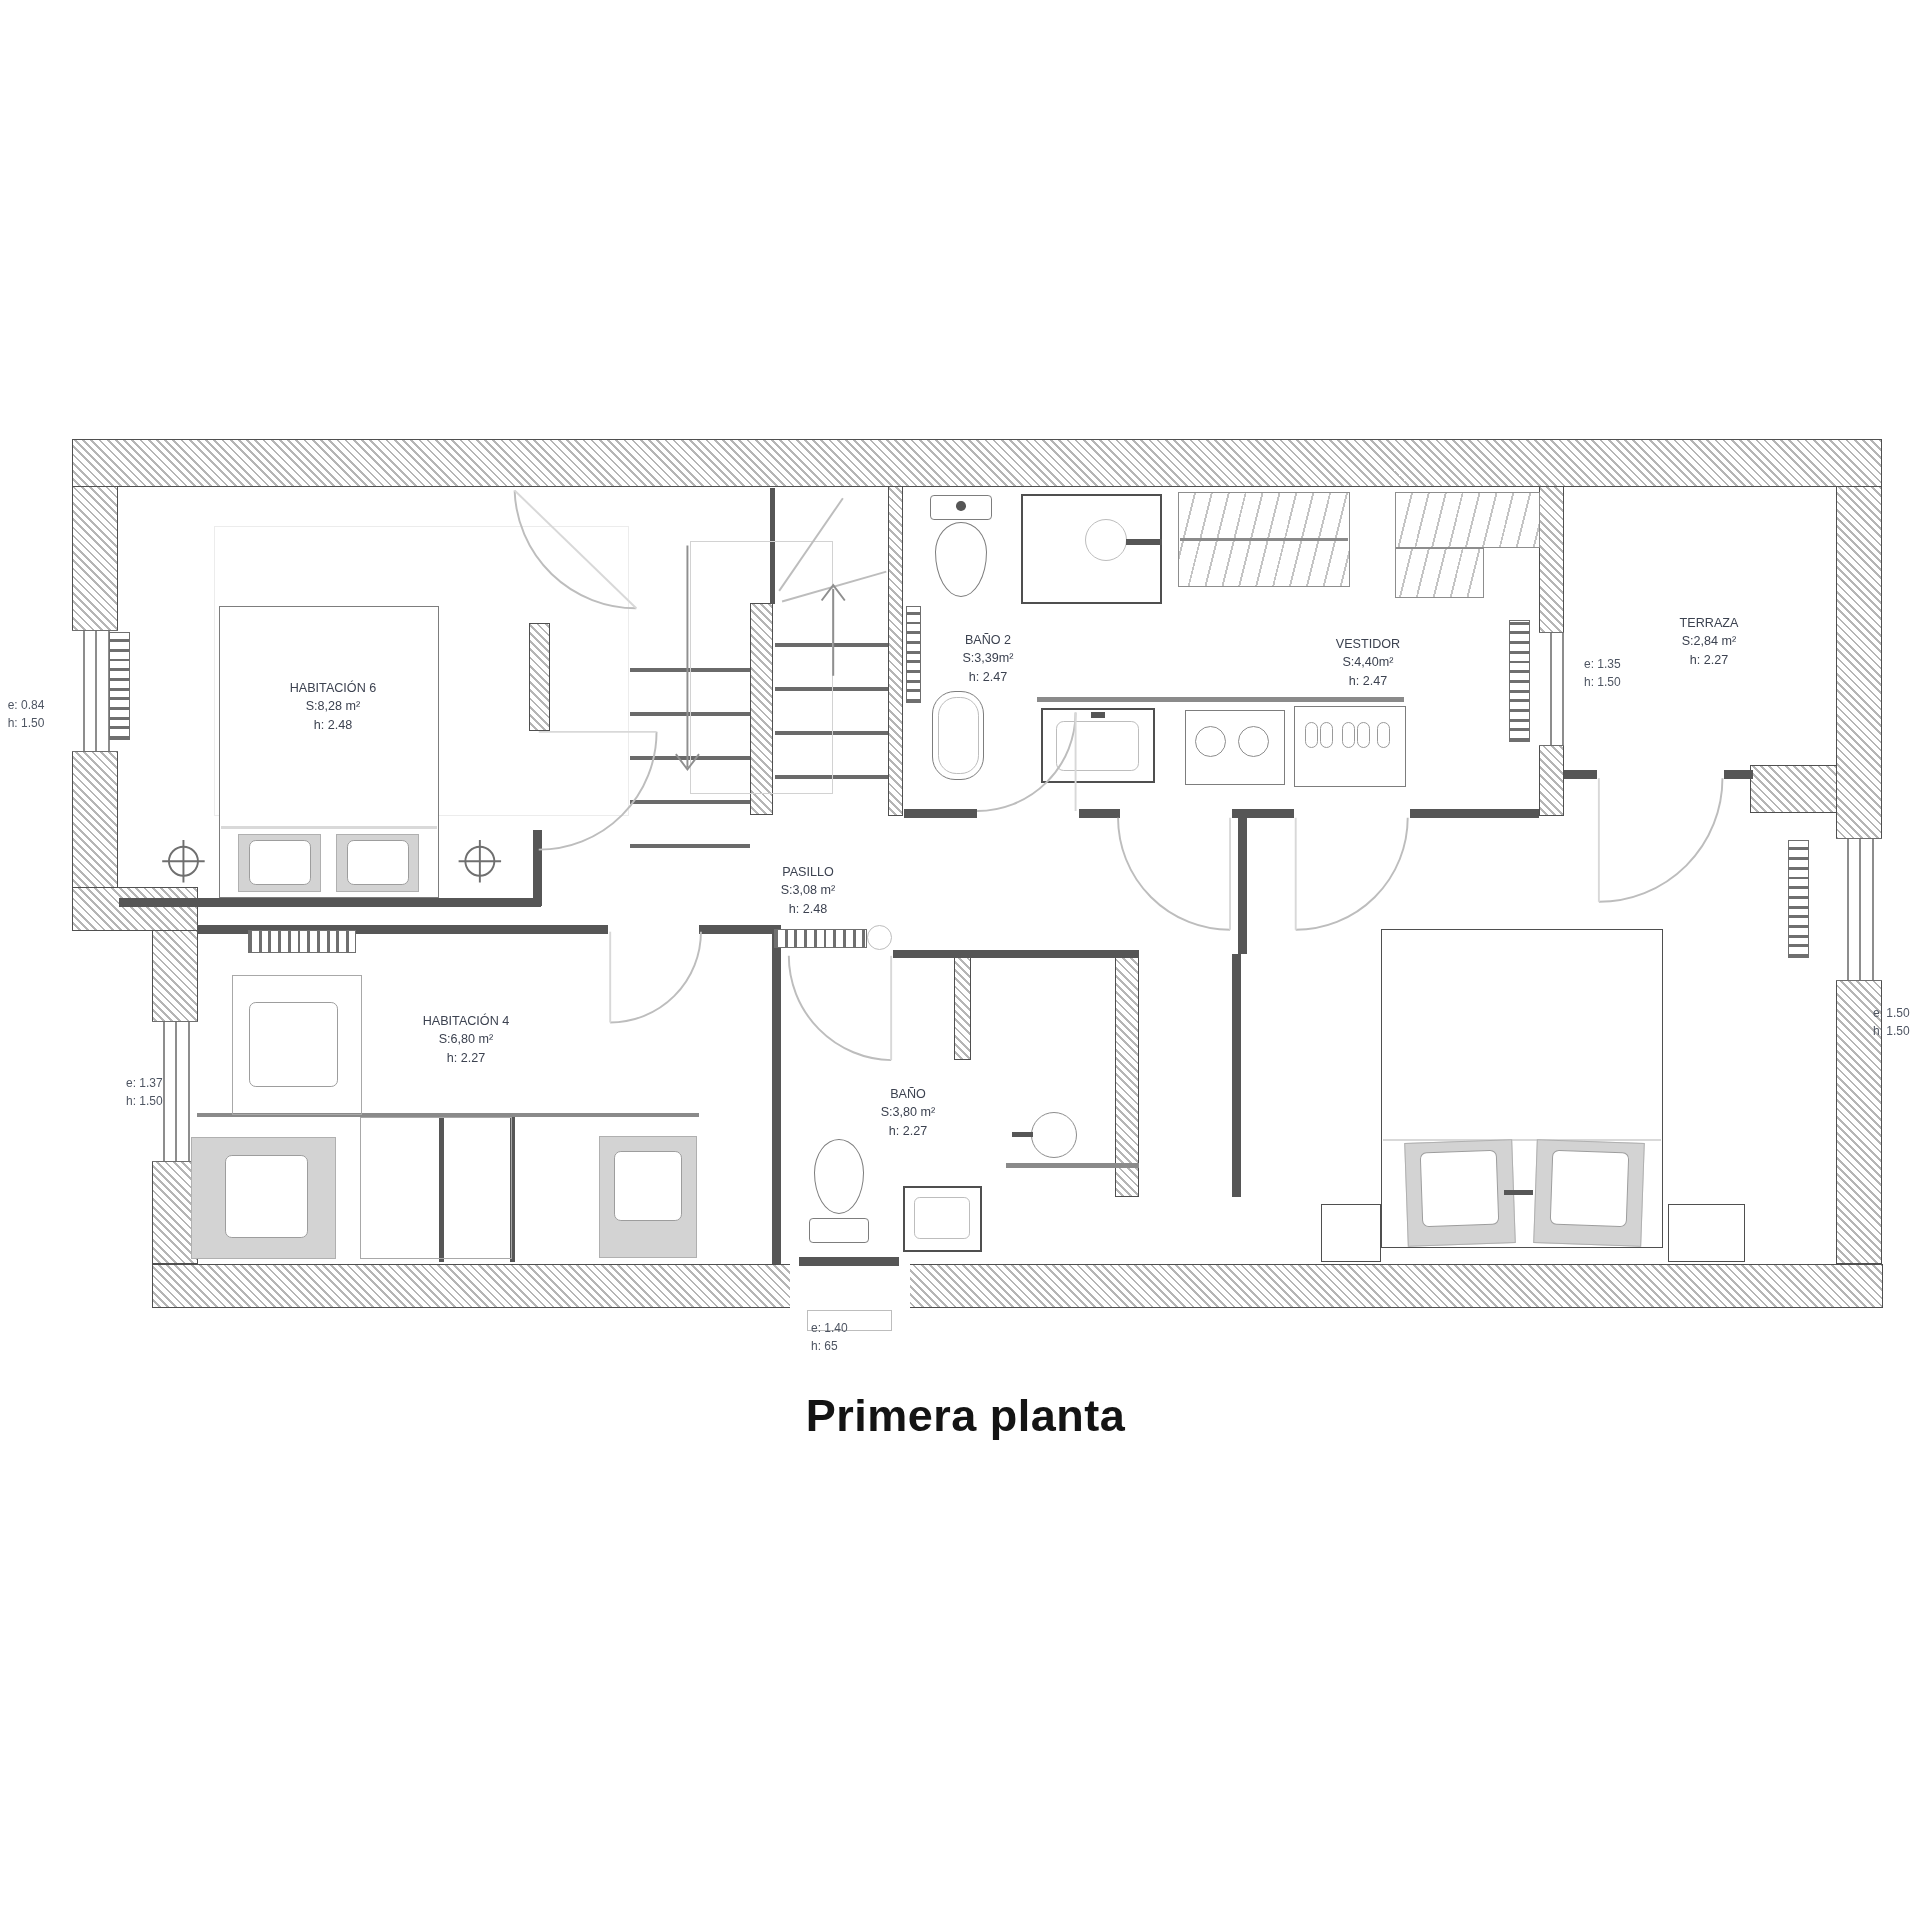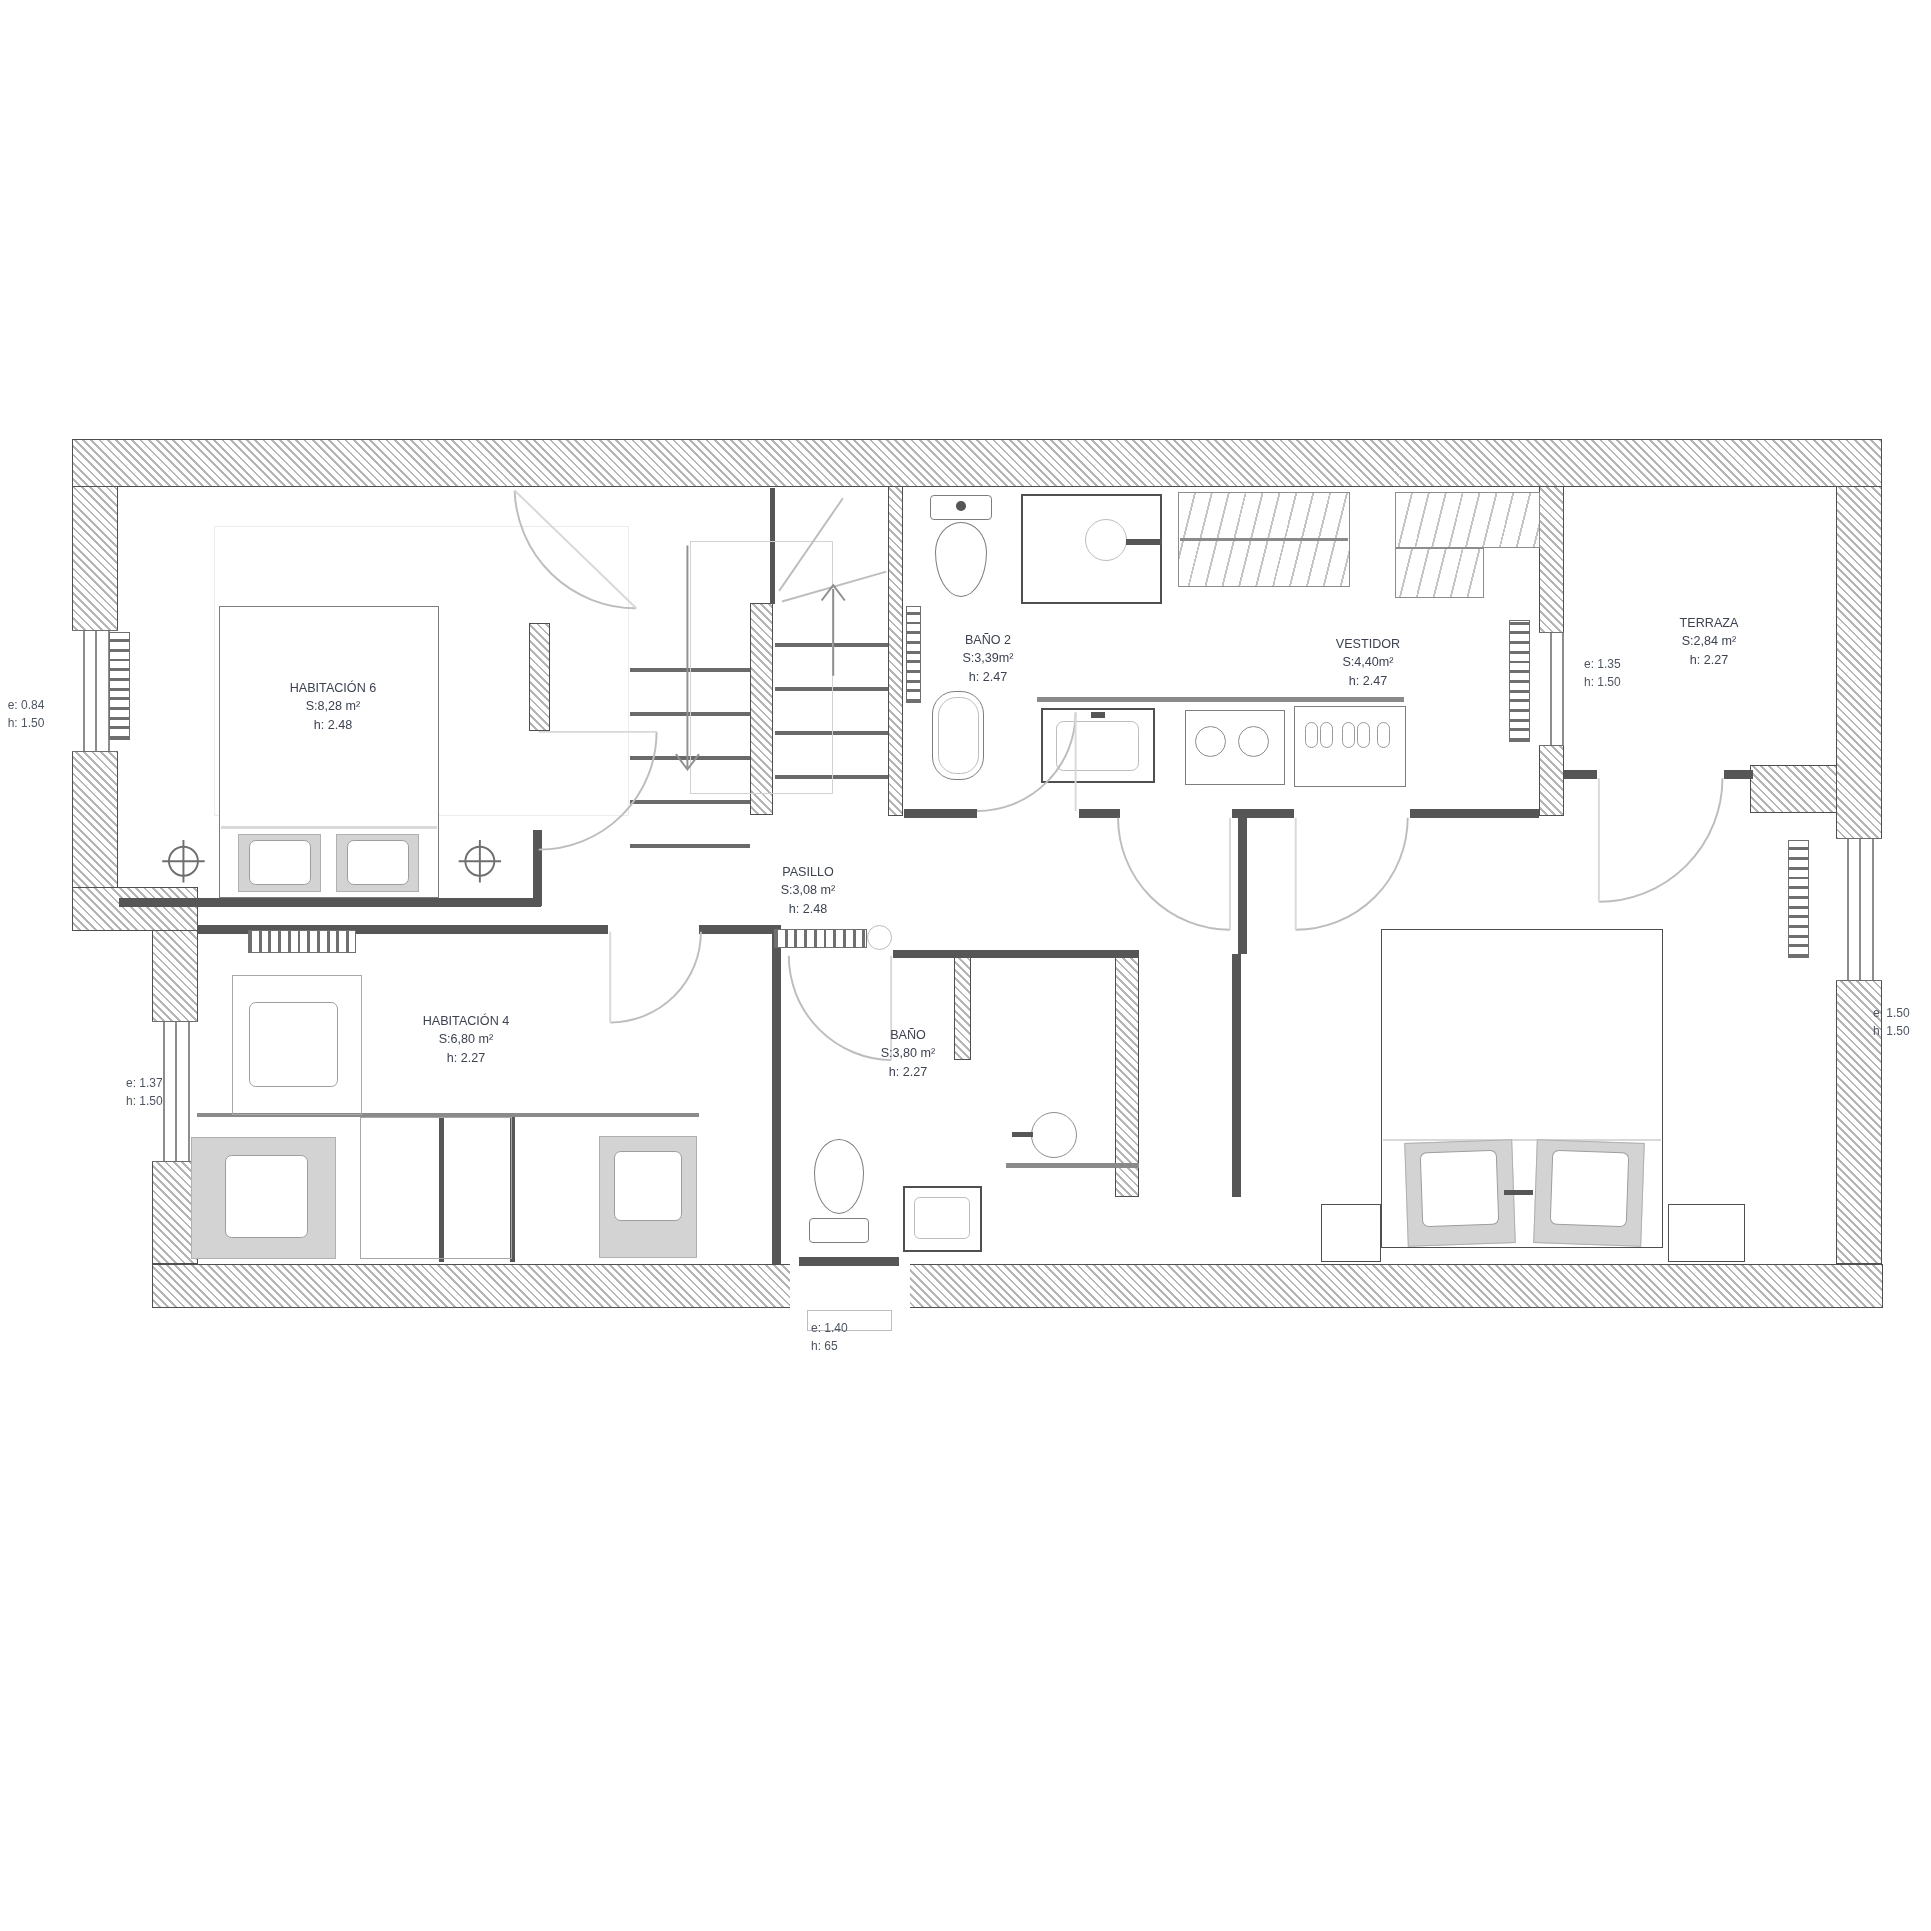--- a/index.html
+++ b/index.html
@@ -218,21 +218,21 @@
   <div class="room-label" style="left:808px;top:890px">
     <span>PASILLO</span><br>
     <span>S:3,08 m²</span><br>
     <span>h: 2.48</span>
   </div>
   <div class="room-label" style="left:466px;top:1039px">
     <span>HABITACIÓN 4</span><br>
     <span>S:6,80 m²</span><br>
     <span>h: 2.27</span>
   </div>
-  <div class="room-label" style="left:908px;top:1053px">
+  <div class="room-label" style="left:908px;top:1112px">
     <span>BAÑO</span><br>
     <span>S:3,80 m²</span><br>
     <span>h: 2.27</span>
   </div>
 
   <div class="dim-label" style="left:7.7px;top:696px">
     <span>e: 0.84</span>
     <span>h: 1.50</span>
   </div>
   <div class="dim-label" style="left:1584px;top:655px">
@@ -245,15 +245,16 @@
   </div>
   <div class="dim-label" style="left:1873px;top:1004px">
     <span>e: 1.50</span>
     <span>h: 1.50</span>
   </div>
   <div class="dim-label" style="left:811px;top:1319px">
     <span>e: 1.40</span>
     <span>h: 65</span>
   </div>
 
+  <div class="title">Primera planta</div>
 
 </div>
 
 
 </body></html>

